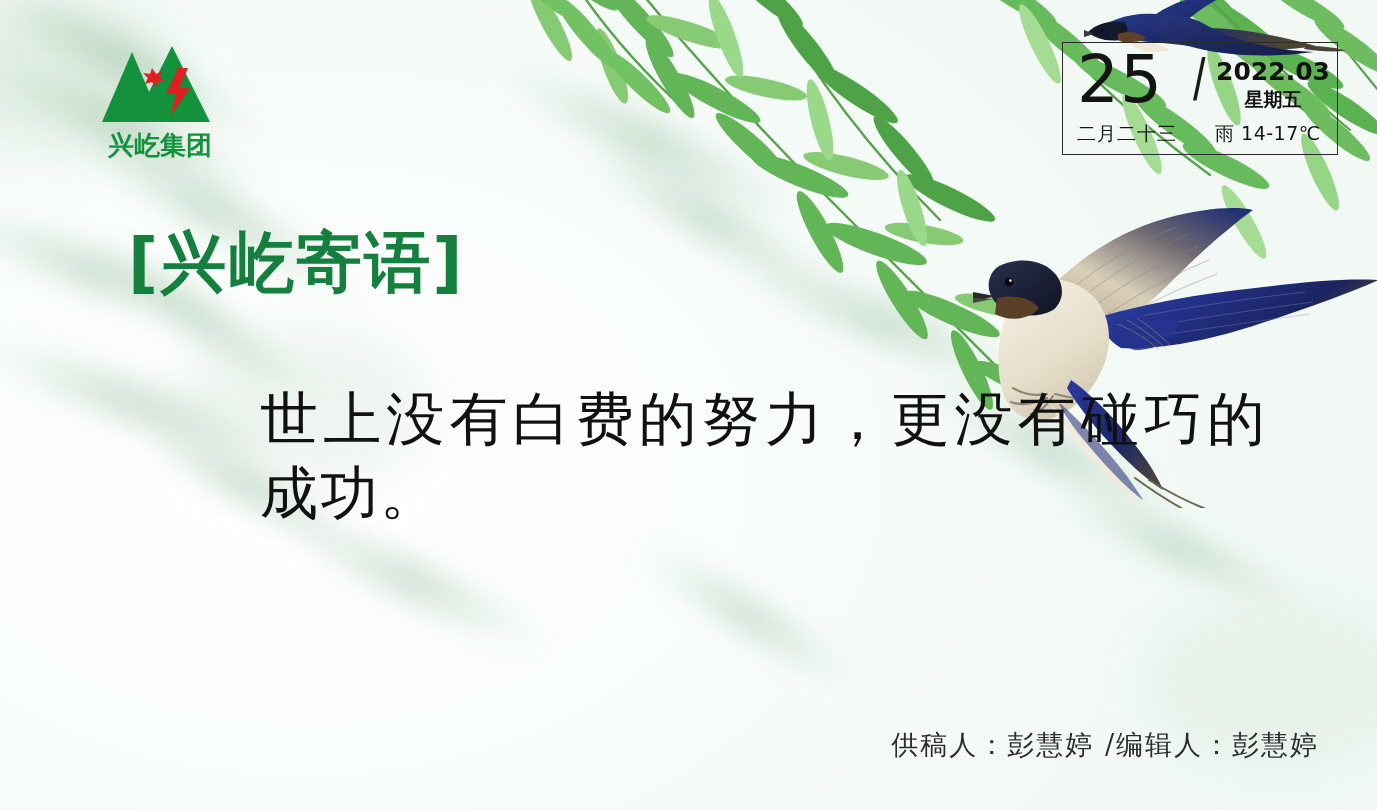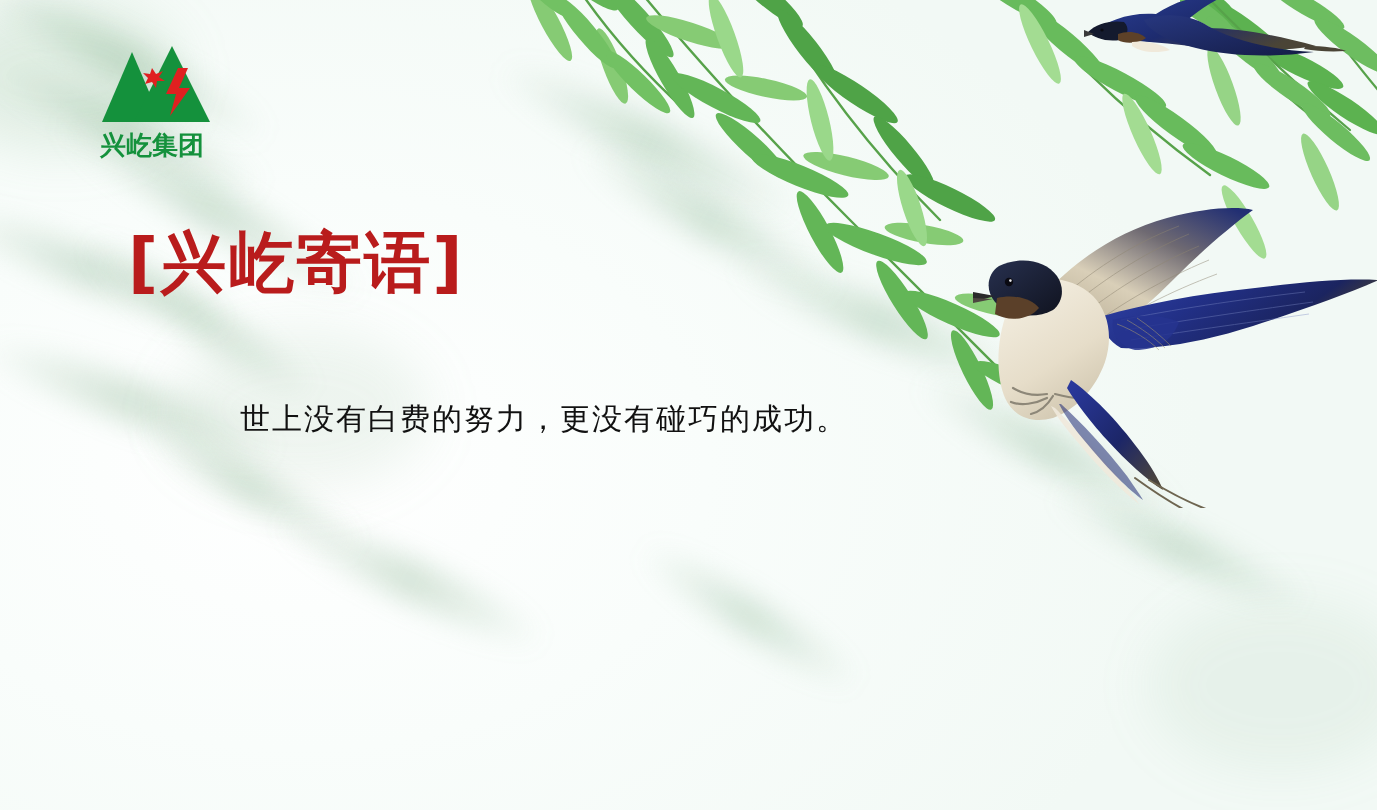--- a/index.html
+++ b/index.html
@@ -40,21 +40,21 @@
 
   
   .willow { position: absolute; top: -20px; pointer-events: none; }
 
   
   #logo { position: absolute; left: 100px; top: 44px; width: 112px; height: 115px; }
   #logo-text {
     position: absolute;
     left: 0; top: 84px;
     width: 112px;
-    text-align: left;
+    text-align: right;
     font-size: 26px;
     font-weight: 700;
     letter-spacing: 0px;
     color: #14913c;
     font-family: "DejaVu Sans", "Liberation Sans", sans-serif;
     white-space: nowrap;
   }
 
   
   #date-card {
@@ -120,33 +120,33 @@
     font-family: "DejaVu Sans", "Liberation Sans", sans-serif;
     white-space: nowrap;
   }
 
   
   #headline {
     position: absolute;
     left: 128px; top: 218px;
     font-size: 66px;
     font-weight: 700;
-    color: #b91c1c;
+    color: #15803d;
     letter-spacing: 2px;
     font-family: "DejaVu Sans", "Liberation Sans", sans-serif;
     white-space: nowrap;
   }
   #body-text {
     position: absolute;
-    left: 132px; top: 382px;
+    left: 152px; top: 382px;
     width: 1115px;
-    font-size: 30px;
+    font-size: 58px;
     line-height: 74px;
     color: #111111;
-    font-family: Liberation Serif, serif;
+    font-family: Liberation Sans, sans-serif;
     letter-spacing: 2px;
     text-align: justify;
   }
   #body-text .indent { padding-left: 108px; }
 
   #credit {
     position: absolute;
     right: 58px; top: 727px;
     font-size: 27px;
     color: #2c2c2c;
@@ -394,21 +394,32 @@
   <div id="logo">
     <svg width="112" height="86" viewBox="0 0 112 86" style="position:absolute; left:0; top:0;">
       <path d="M32 8 L 62 78 L 2 78 Z" fill="#14913c"></path>
       <path d="M72 2 L 110 78 L 34 78 Z" fill="#14913c"></path>
       <path d="M52 24 L 56 30 L 63 27 L 59 33 L 65 37 L 57 37 L 56 44 L 52 38 L 45 40 L 48 34 L 43 29 L 50 30 Z" fill="#e02020"></path>
       <path d="M78 24 L 66 50 L 76 50 L 70 72 L 90 44 L 79 44 L 88 24 Z" fill="#e02020"></path>
     </svg>
     <div id="logo-text">兴屹集团</div>
   </div>
 
+  <div id="date-card">
+    <div id="date-top">
+      <span id="date-day">25</span>
+      <span id="date-slash">/</span>
+      <span id="date-ym">2022.03</span>
+      <span id="date-weekday">星期五</span>
+    </div>
+    <span id="date-lunar">二月二十三</span>
+    <span id="date-weather">雨  14-17℃</span>
+  </div>
 
   <div id="headline">[兴屹寄语]</div>
 
   <div id="body-text">
     <div class="indent">世上没有白费的努力，更没有碰巧的成功。</div>
   </div>
 
+  <div id="credit">供稿人：彭慧婷 /编辑人：彭慧婷</div>
 
 </div>
 
 </body></html>

